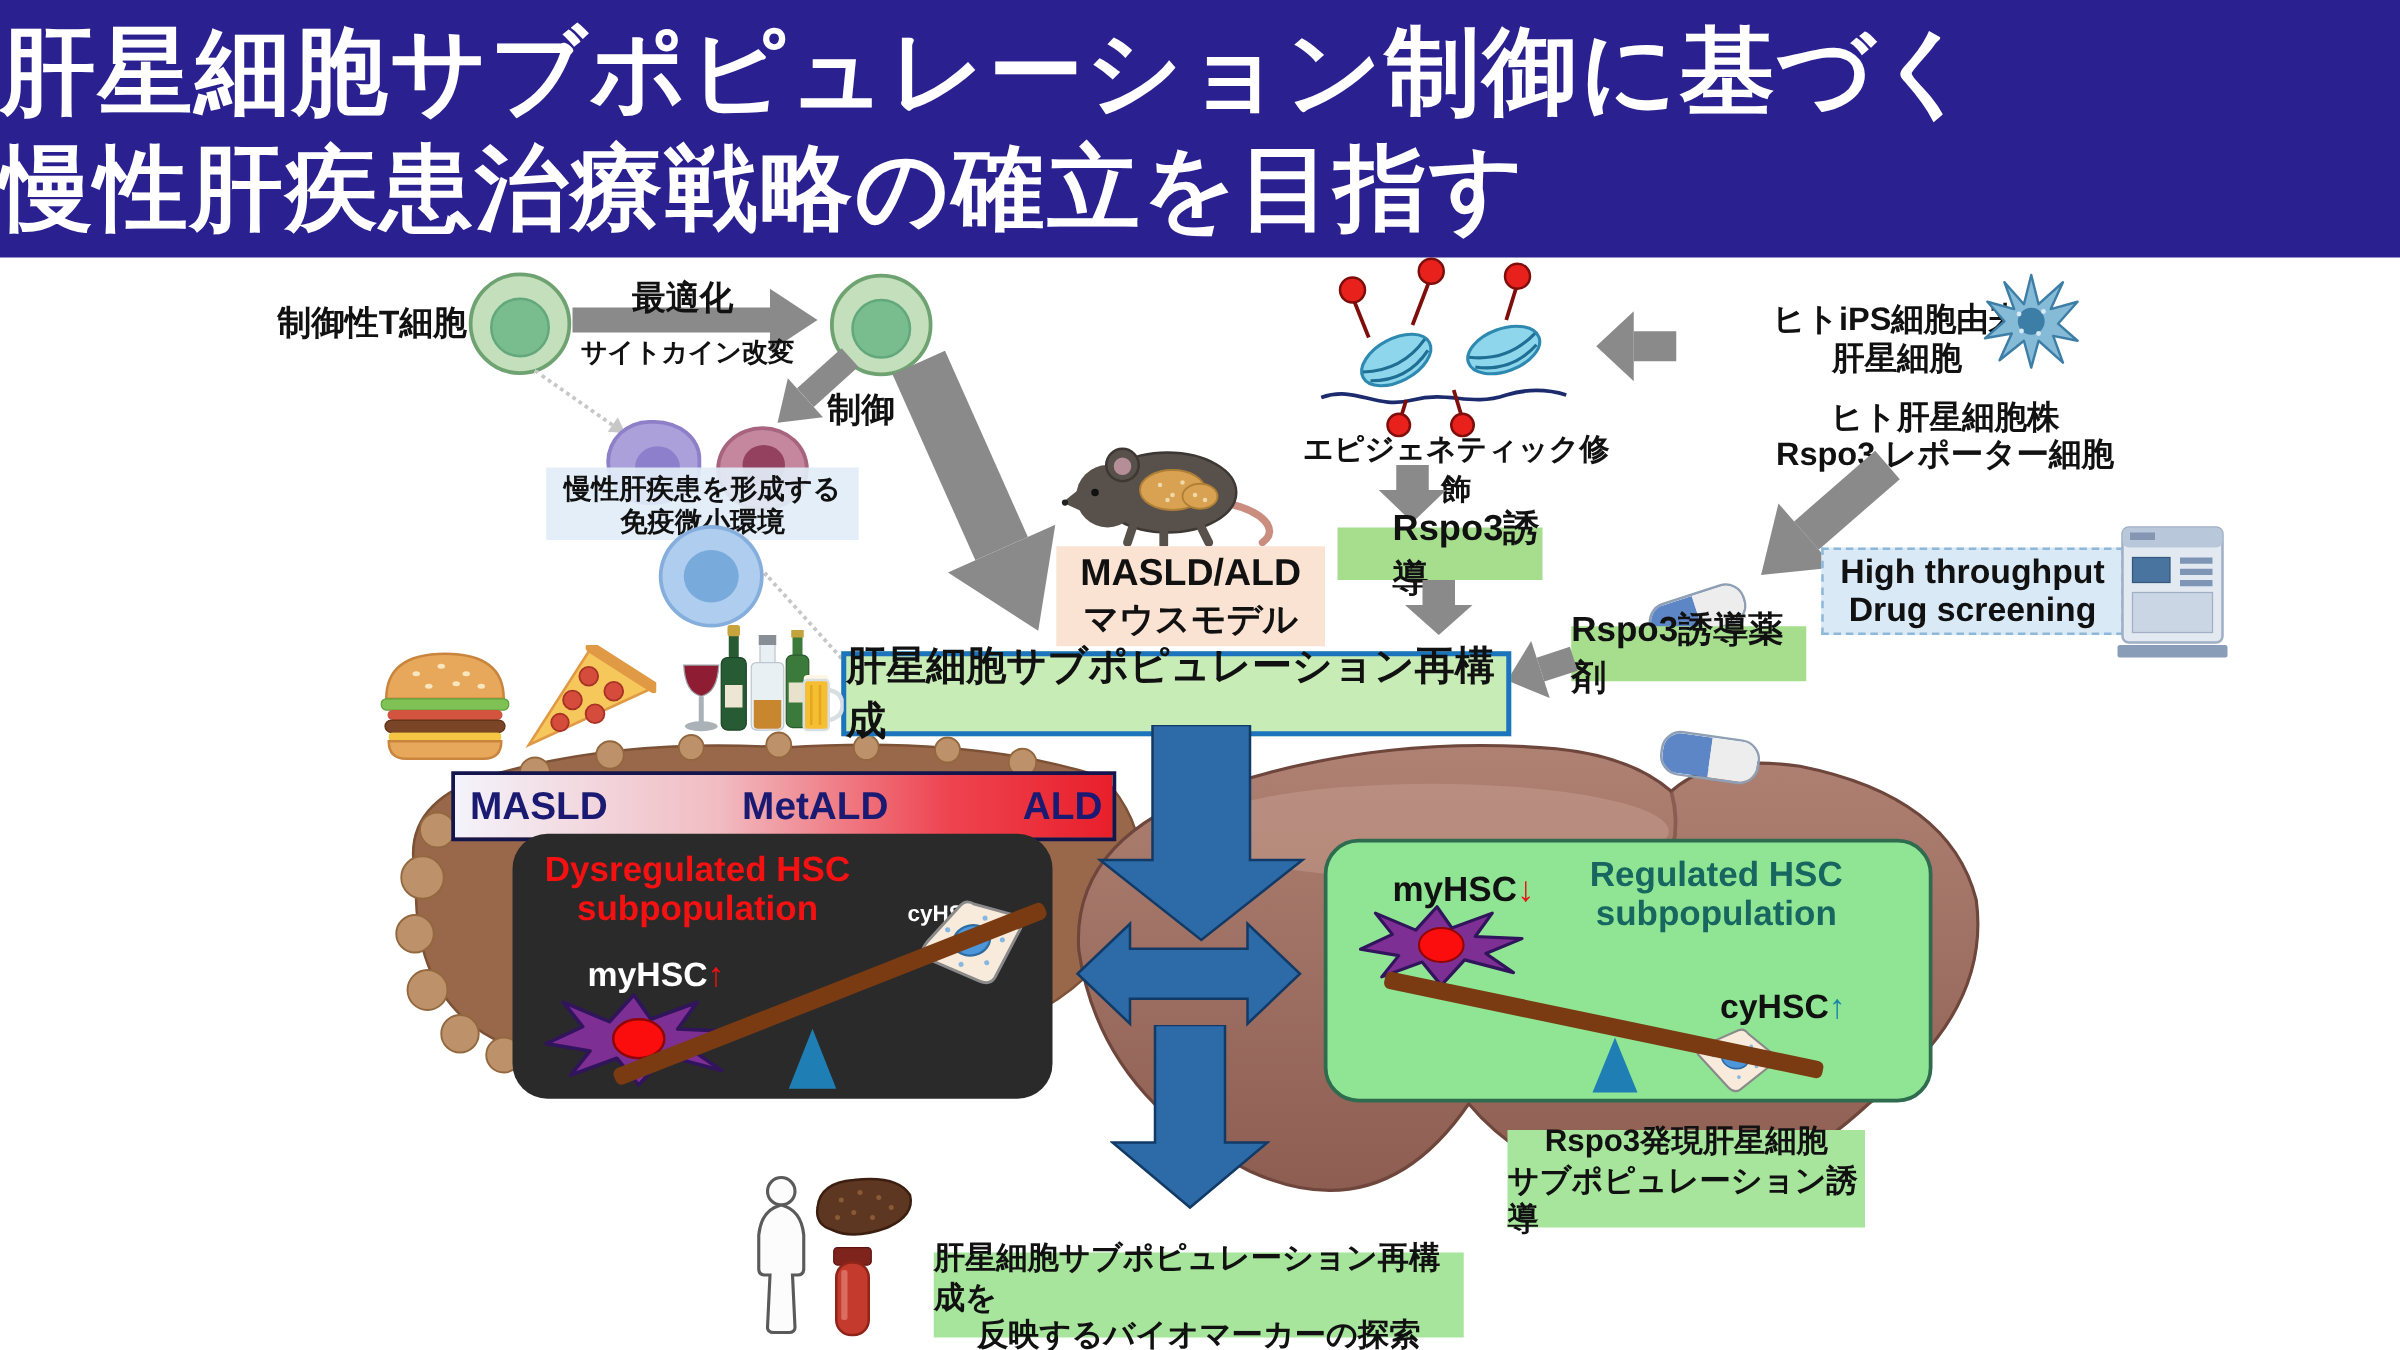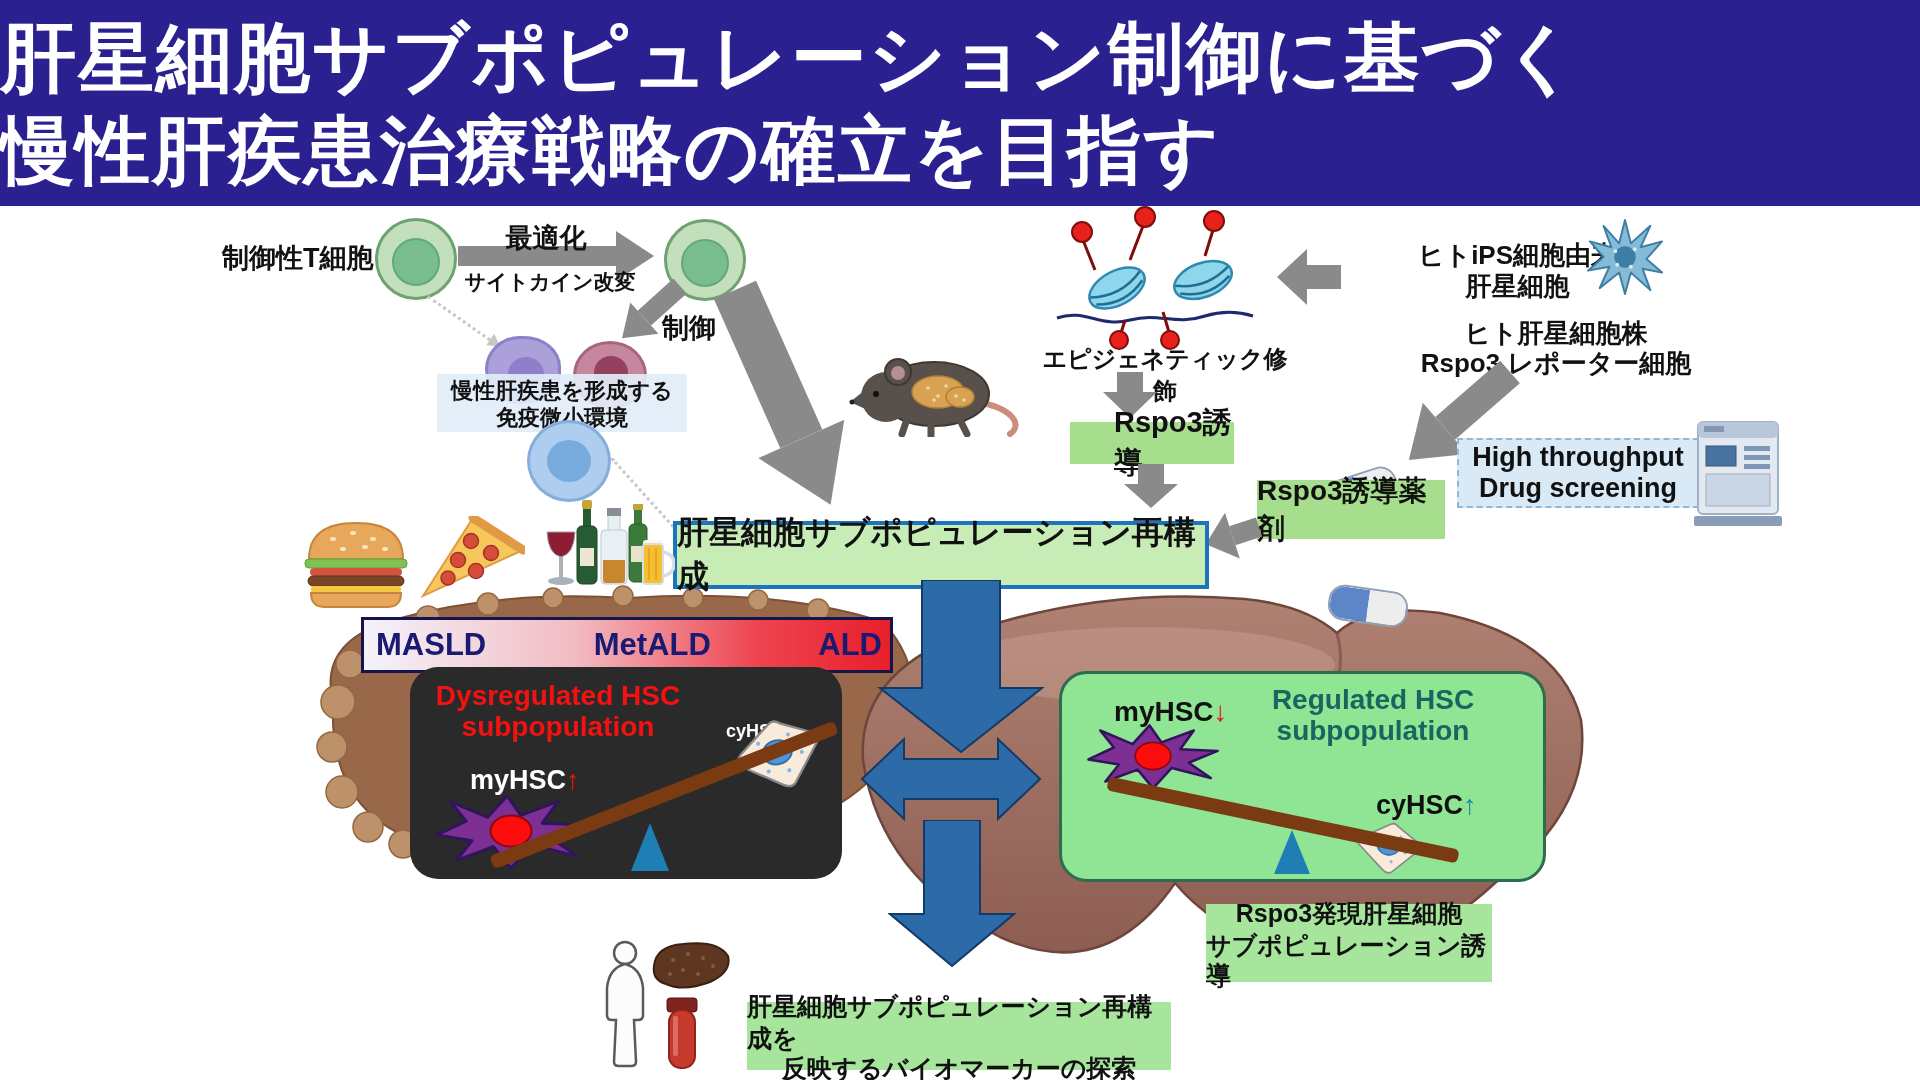--- a/index.html
+++ b/index.html
@@ -152,20 +152,24 @@
     <g fill="#EFD9A8">
         <circle cx="82" cy="46" r="1.8"></circle>
         <circle cx="92" cy="54" r="1.8"></circle>
         <circle cx="100" cy="44" r="1.8"></circle>
       <circle cx="110" cy="54" r="1.8"></circle>
         <circle cx="88" cy="58" r="1.8"></circle>
         <circle cx="118" cy="58" r="1.8"></circle>
       </g>
     <path d="M60,80 l-4,12 M85,83 l0,11 M115,80 l6,12" stroke="#57504B" stroke-width="7" stroke-linecap="round"></path>
   </svg>
+  <div class="abs peachbox" style="left:845px;top:437px;width:215px;height:80px;">
+    <div class="b" style="font-size:30px;line-height:40px;padding-top:2px;">MASLD/ALD</div>
+    <div class="b" style="font-size:28px;line-height:34px;">マウスモデル</div>
+  </div>
 
   <svg class="abs" style="left:1055px;top:200px;" width="200" height="150" viewBox="0 0 200 150">
     <path d="M2,118 C30,108 45,128 75,120 C105,112 120,126 150,116 C170,110 185,112 198,116" stroke="#1C2B6E" stroke-width="3" fill="none"></path>
     <g transform="translate(62,88) rotate(-28)">
       <ellipse cx="0" cy="0" rx="30" ry="17" fill="#8ED6EC" stroke="#2E89B0" stroke-width="2.5"></ellipse>
       <path d="M-28,-4 Q0,10 28,-4 M-26,5 Q0,19 26,5" stroke="#1F6E94" stroke-width="2.5" fill="none"></path>
     </g>
     <g transform="translate(148,80) rotate(-20)">
       <ellipse cx="0" cy="0" rx="30" ry="17" fill="#8ED6EC" stroke="#2E89B0" stroke-width="2.5"></ellipse>
       <path d="M-28,-4 Q0,10 28,-4 M-26,5 Q0,19 26,5" stroke="#1F6E94" stroke-width="2.5" fill="none"></path>
@@ -243,21 +247,21 @@
     <rect x="52" y="35" width="26" height="5" fill="#7E95B5"></rect>
     <rect x="52" y="44" width="26" height="5" fill="#7E95B5"></rect>
     <rect x="14" y="54" width="64" height="32" fill="#CBD6E4" stroke="#9FAFC6"></rect>
     <rect x="2" y="96" width="88" height="10" rx="2" fill="#8A9DB8"></rect>
   </svg>
 
   <div class="capsule" style="left:1318px;top:474px;width:76px;height:30px;transform:rotate(-18deg);">
       <div class="lh"></div>
       <div class="rh"></div>
     </div>
-  <div class="abs greenbox" style="left:1257px;top:480px;width:188px;height:59px;">
+  <div class="abs greenbox" style="left:1257px;top:501px;width:188px;height:44px;">
     <span class="b" style="font-size:28px;">Rspo3誘導薬剤</span>
   </div>
   <div class="capsule" style="left:1328px;top:588px;width:76px;height:32px;transform:rotate(8deg);">
       <div class="lh"></div>
       <div class="rh"></div>
     </div>
   <div class="barrow" style="left:1259px;top:527px;width:56px;transform:rotate(162deg);">
     <div class="shaft" style="height:20px;flex:1;"></div>
     <div class="head" style="border-width:24px 0 24px 28px;"></div>
   </div>

